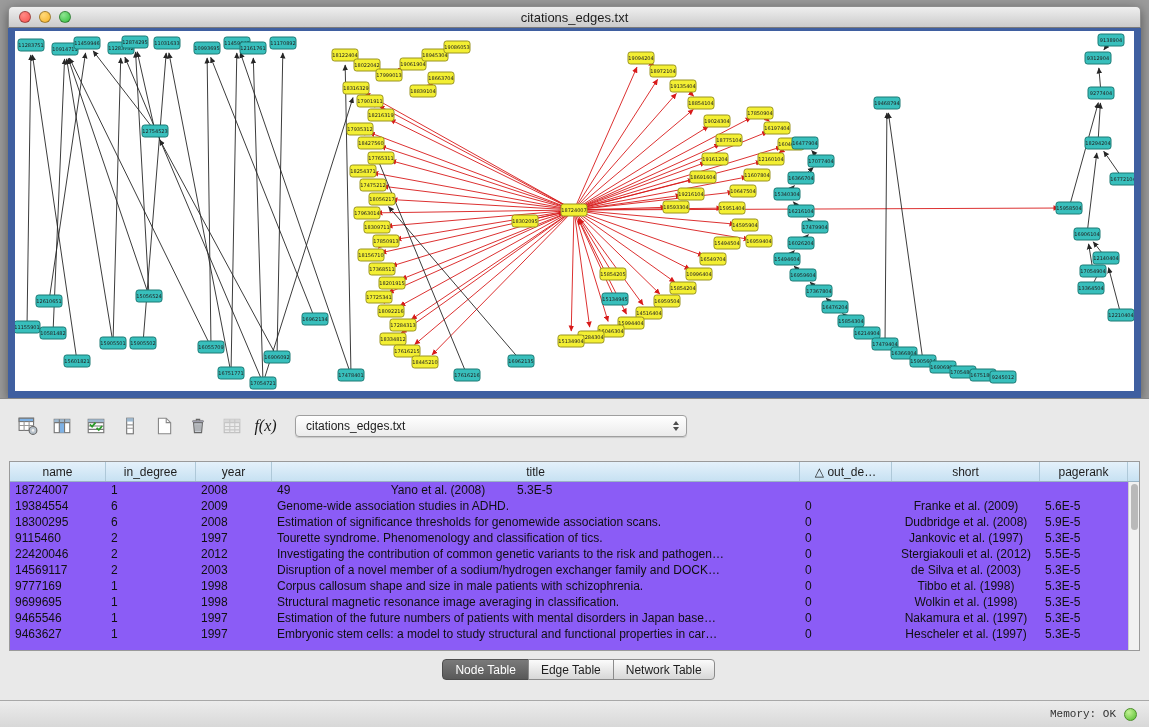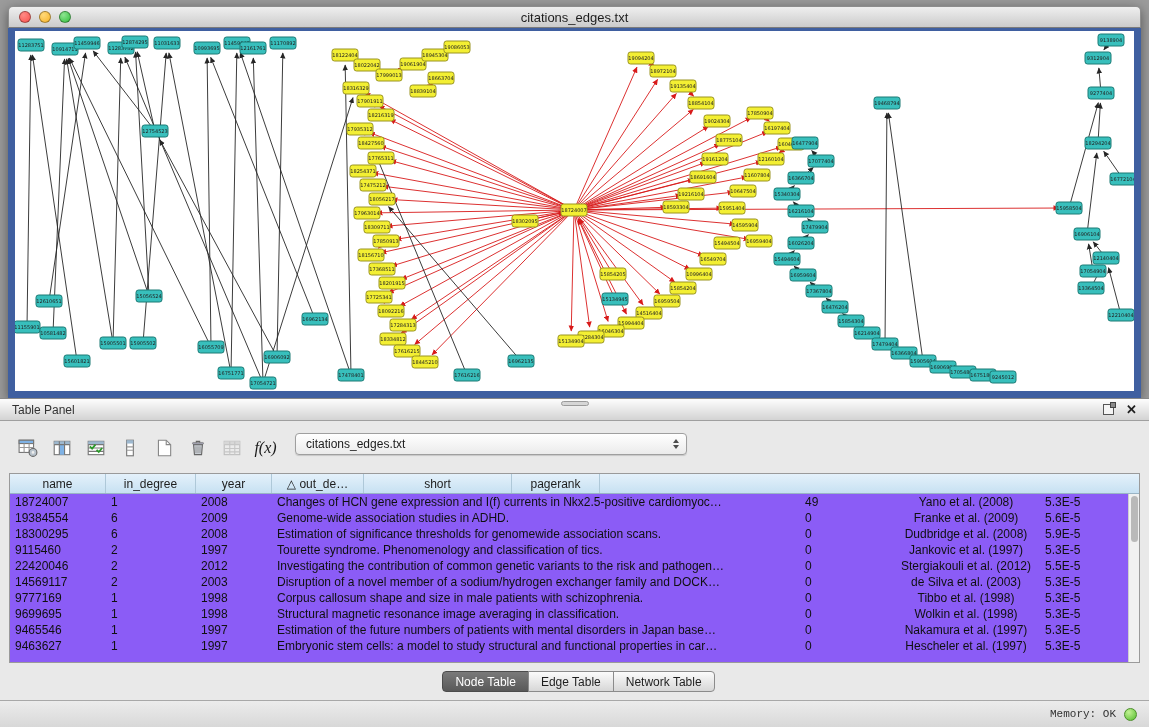--- a/index.html
+++ b/index.html
@@ -26,21 +26,21 @@
   
   .table-panel{height:302px;background:#e9e9e9;border-top:1px solid #888;}
   .panel-header{height:22px;background:linear-gradient(#fdfdfd,#d3d3d3);border-bottom:1px solid #9f9f9f;display:flex;align-items:center;padding:0 12px;position:relative;}
   .grip{position:absolute;left:50%;top:2px;transform:translateX(-50%);width:28px;height:5px;border-radius:3px;background:#d6d6d6;border:1px solid #9a9a9a;}
   .ph-title{font-size:12px;color:#333;}
   .ph-icons{margin-left:auto;display:flex;align-items:center;gap:12px;}
   .float-ic{width:11px;height:11px;border:1px solid #555;position:relative;background:#f4f4f4;display:inline-block;}
   .float-ic i{position:absolute;right:-3px;top:-3px;width:6px;height:6px;background:#8a8a8a;border:1px solid #444;}
   .close-ic{font-size:13px;font-weight:bold;color:#1f1f1f;line-height:1;}
   .panel-body{height:279px;padding-top:8px;}
-  .toolbar{display:flex;height:30px;margin:4px 14px 10px;}
+  .toolbar{display:flex;align-items:center;height:30px;margin:4px 14px 20px;}
   .tb-buttons{display:flex;align-items:center;gap:7px;}
   .tbtn{width:27px;height:27px;display:flex;align-items:center;justify-content:center;border:0;background:transparent;padding:0;}
   .tbtn svg{width:20px;height:20px;}
   .fx{font-family:"Liberation Serif",serif;font-style:italic;font-size:16px;color:#1a1a1a;}
   .combo{margin-left:16px;width:392px;height:22px;border:1px solid #9f9f9f;border-radius:4px;background:linear-gradient(#ffffff,#ebebeb);display:flex;align-items:center;padding:0 7px 0 10px;font-size:12px;color:#1c1c1c;box-shadow:0 1px 1px rgba(0,0,0,.15);}
   .combo .cval{flex:1;}
   .arrows{display:flex;flex-direction:column;gap:2px;}
   .arrows b{width:0;height:0;border-left:3.5px solid transparent;border-right:3.5px solid transparent;display:block;}
   .arrows .up{border-bottom:4px solid #4d4d4d;}
   .arrows .dn{border-top:4px solid #4d4d4d;}
@@ -693,30 +693,20 @@
           <g>
             <rect x="1095" y="142" width="26" height="12" rx="2.5" class="nt"></rect>
             <text x="1108" y="150" class="nl">16772104</text>
           </g>
         </g>
     </svg>
   </div>
 </div>
 
 <div class="table-panel">
-  <div class="panel-header">
-    <span class="grip"></span>
-    <span class="ph-title">Table Panel</span>
-    <span class="ph-icons">
-      <span class="float-ic">
-          <i></i>
-        </span>
-      <span class="close-ic">✕</span>
-    </span>
-  </div>
   <div class="panel-body">
     <div class="toolbar">
       <span class="tb-buttons">
           <button class="tbtn">
             <svg viewBox="0 0 18 18">
               <rect x="1" y="2" width="13" height="11" fill="#fff" stroke="#777"></rect>
               <rect x="1" y="2" width="13" height="3" fill="#7fb2e5" stroke="#777"></rect>
               <path d="M1 8.5h13M5.5 5v8M10 5v8" stroke="#999" fill="none"></path>
               <circle cx="13.5" cy="13" r="3.5" fill="#b9c3cc" stroke="#666"></circle>
               <circle cx="13.5" cy="13" r="1.2" fill="#eee"></circle>
@@ -777,30 +767,30 @@
             <b class="up"></b>
             <b class="dn"></b>
           </span>
       </div>
     </div>
     <div class="table-wrap">
       <div class="thead">
           <div class="th c0">name</div>
           <div class="th c1">in_degree</div>
           <div class="th c2">year</div>
+          <div class="th c3">title</div>
           <div class="th c4">△ out_de…</div>
           <div class="th c5">short</div>
           <div class="th c6">pagerank</div>
         </div>
       <div class="tbody">
           <div class="tr">
             <div class="td c0">18724007</div>
             <div class="td c1">1</div>
             <div class="td c2">2008</div>
-            <div class="td c3">Changes of HCN gene expression and I(f) currents in Nkx2.5-positive cardiomyoc…</div>
             <div class="td c4">49</div>
             <div class="td c5">Yano et al. (2008)</div>
             <div class="td c6">5.3E-5</div>
           </div>
           <div class="tr">
             <div class="td c0">19384554</div>
             <div class="td c1">6</div>
             <div class="td c2">2009</div>
             <div class="td c3">Genome-wide association studies in ADHD.</div>
             <div class="td c4">0</div>

